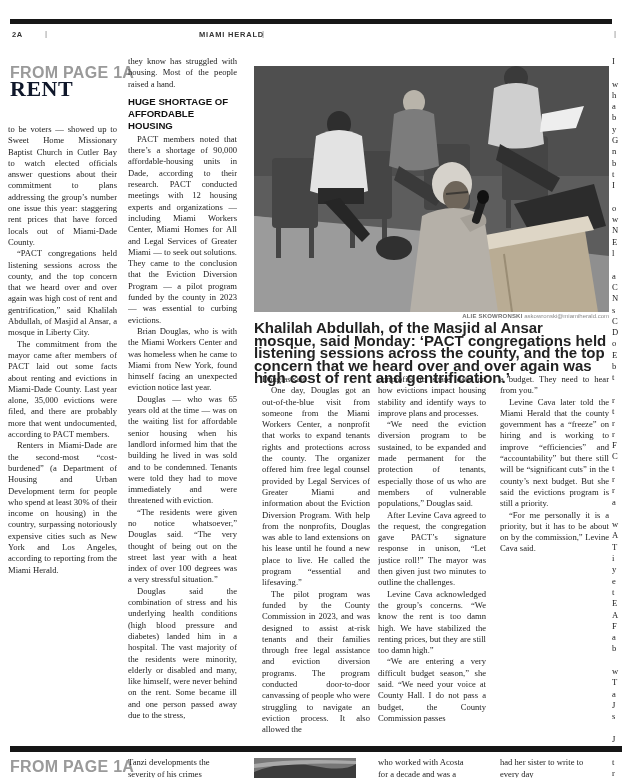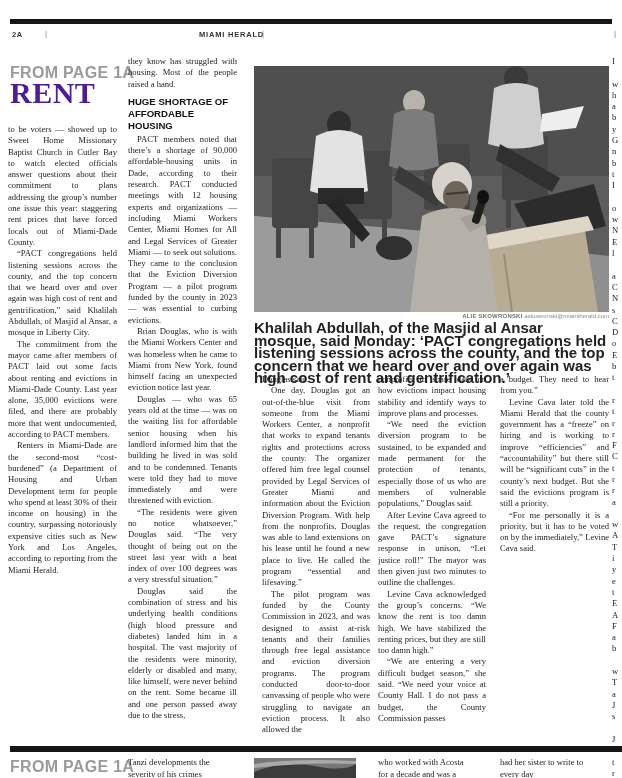--- a/index.html
+++ b/index.html
@@ -9,21 +9,21 @@
     font-family:"Liberation Serif", serif;
     color:#1c1c1c;
   }
   .abs{position:absolute;}
   
   .page-rule{background:#171717;height:5px;}
   .folio{font-family:"Liberation Sans", sans-serif;font-weight:bold;font-size:7.5px;color:#333;letter-spacing:.5px;}
   .tick{color:#777;font-weight:normal;font-size:8px;}
   
   .kicker{font-family:"Liberation Sans", sans-serif;font-weight:bold;font-size:16px;color:#9a9a9a;letter-spacing:.3px;}
-  .headline{font-family:"Liberation Serif", serif;font-weight:bold;font-size:30px;color:#4c1d95;letter-spacing:.5px;}
+  .headline{font-family:"Liberation Serif", serif;font-weight:bold;font-size:22px;color:#0f172a;letter-spacing:.5px;}
   
   .col{width:109px;overflow:hidden;font-size:8.6px;line-height:11.3px;text-align:justify;color:#222;}
   .col p{margin:0;}
   .col p.ind{text-indent:9px;}
   .col p + p{margin-top:0;}
   .subhead{font-family:"Liberation Sans", sans-serif;font-weight:bold;font-size:9.6px;line-height:12px;color:#111;text-align:left;margin:6px 0 2px 0;}
   
   .credit{font-family:"Liberation Sans", sans-serif;font-size:6px;color:#8a8a8a;text-align:right;}
   .credit b{color:#6f6f6f;font-weight:bold;letter-spacing:.2px;}
   .caption{font-family:"Liberation Sans", sans-serif;font-weight:bold;font-size:15px;line-height:12.6px;color:#222;text-align:left;}
@@ -133,21 +133,21 @@
   <p>nonprofits to share data on how evictions impact housing stability and identify ways to improve plans and processes.</p>
   <p class="ind">“We need the eviction diversion program to be sustained, to be expanded and made permanent for the protection of tenants, especially those of us who are members of vulnerable populations,” Douglas said.</p>
   <p class="ind">After Levine Cava agreed to the request, the congregation gave PACT’s signature response in unison, “Let justice roll!” The mayor was then given just two minutes to outline the challenges.</p>
   <p class="ind">Levine Cava acknowledged the group’s concerns. “We know the rent is too damn high. We have stabilized the renting prices, but they are still too damn high.”</p>
   <p class="ind">“We are entering a very difficult budget season,” she said. “We need your voice at County Hall. I do not pass a budget, the County Commission passes</p>
 </div>
 
 <div class="abs col" style="left:500px;top:374px;width:109px;height:371px;">
   <p>a budget. They need to hear from you.”</p>
   <p class="ind">Levine Cava later told the Miami Herald that the county government has a “freeze” on hiring and is working to improve “efficiencies” and “accountability” but there still will be “significant cuts” in the county’s next budget. But she said the evictions program is still a priority.</p>
-  <p class="ind">“For me personally it is a priority, but it has to be voted on by the immediately,” Levine Cava said.</p>
+  <p class="ind">“For me personally it is a priority, but it has to be about on by the commission,” Levine Cava said.</p>
 </div>
 
 <div class="abs clipcol" style="left:612px;top:56px;height:689px;">I
 
 w
 h
 a
 b
 y
 G

